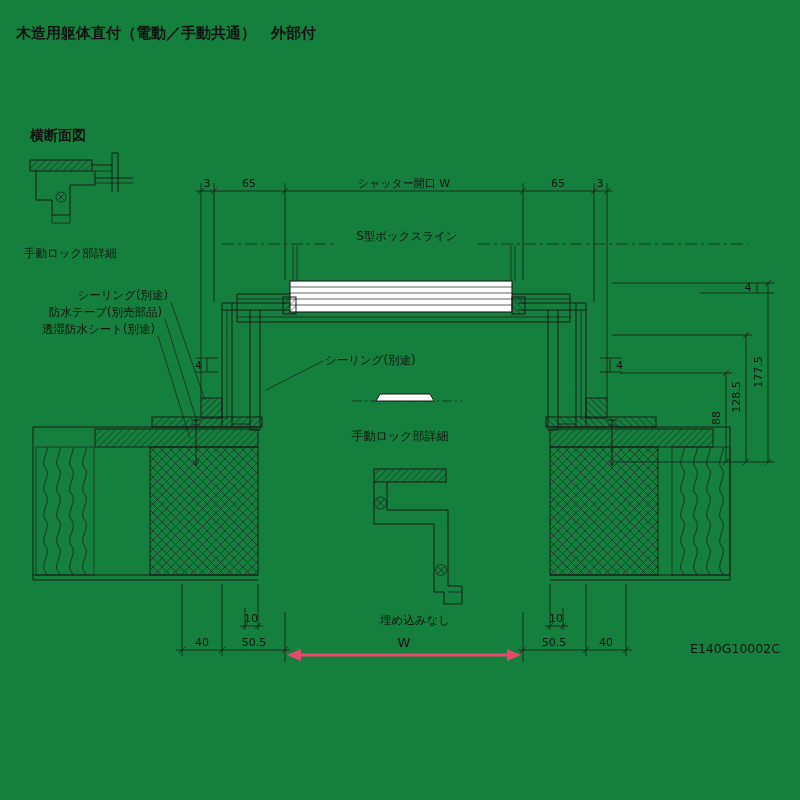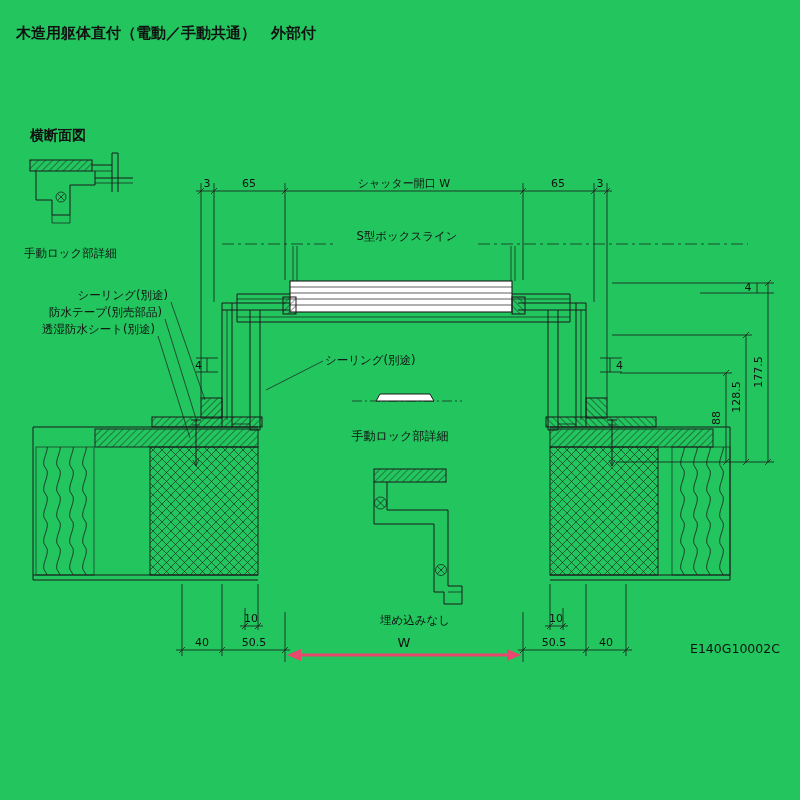--- a/index.html
+++ b/index.html
@@ -1,16 +1,16 @@
 <!DOCTYPE html>
 <html><head>
 <meta charset="utf-8">
 <style>
   html,body{margin:0;padding:0;background:#ffffff;}
-  .canvas{position:relative;width:800px;height:800px;background:#22c55e;overflow:hidden;
+  .canvas{position:relative;width:800px;height:800px;background:#15803d;overflow:hidden;
           font-family:"DejaVu Sans","Liberation Sans",sans-serif;color:#111;}
   svg{display:block;}
   text{fill:#111;font-family:"DejaVu Sans","Liberation Sans",sans-serif;}
   .t-title{font-size:15px;font-weight:bold;}
   .t-section{font-size:14px;font-weight:bold;}
   .t-label{font-size:11.5px;}
   .t-dim{font-size:11px;}
   .t-code{font-size:12.5px;}
   .ln{stroke:#1a1a1a;stroke-width:1;fill:none;}
   .ln-thin{stroke:#1a1a1a;stroke-width:0.7;fill:none;}

